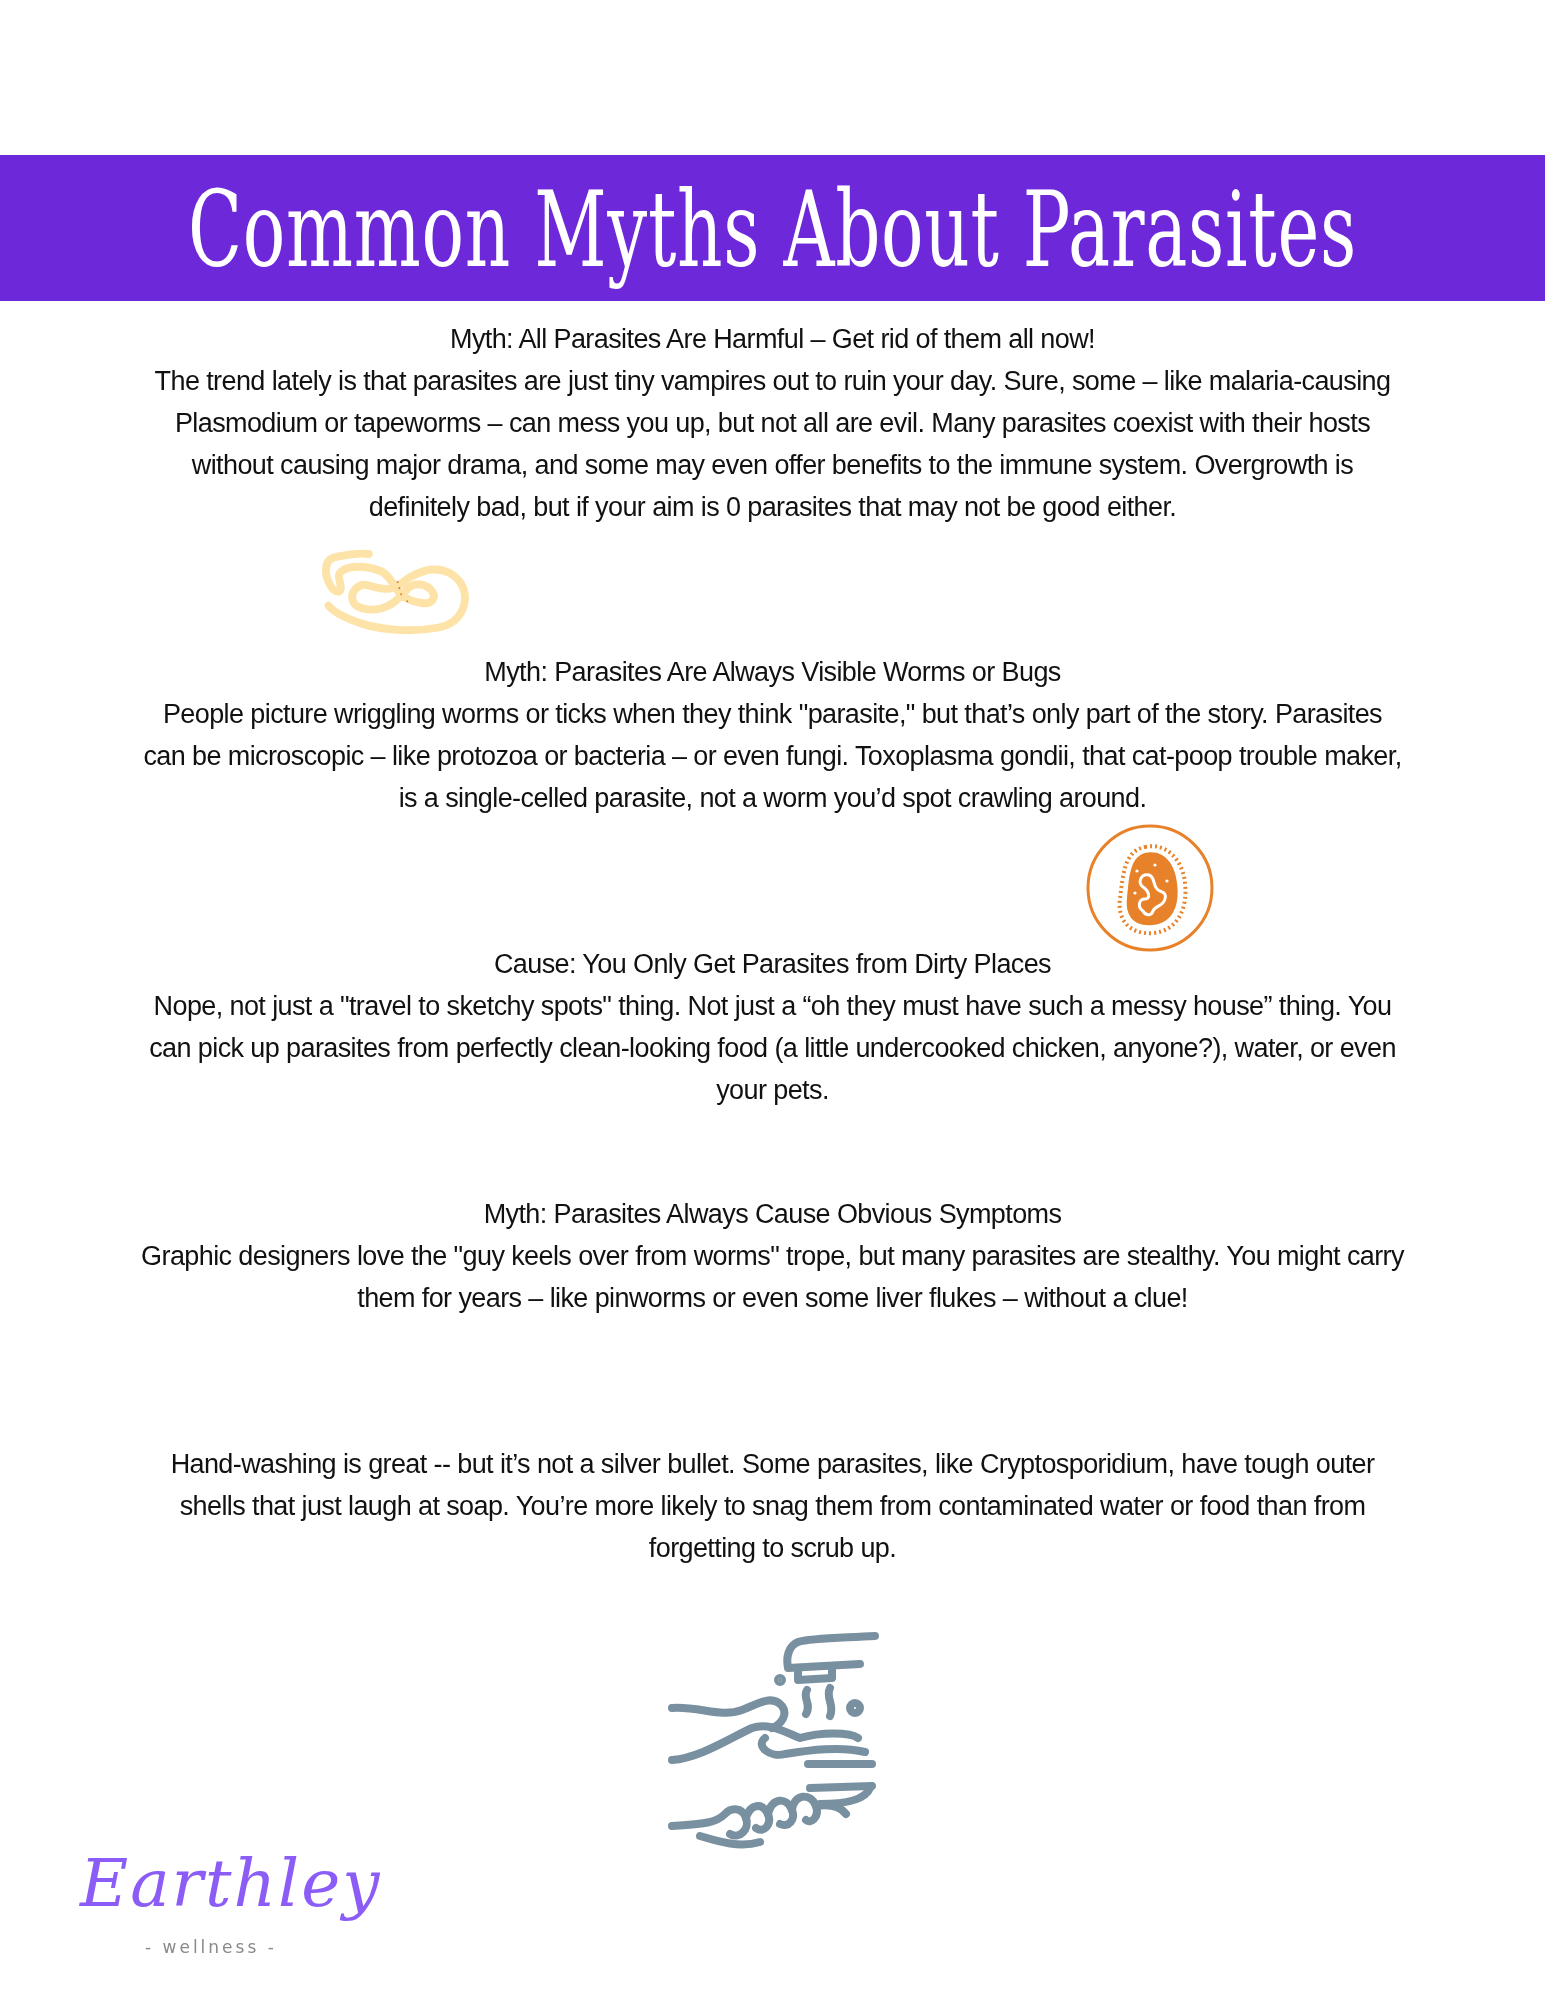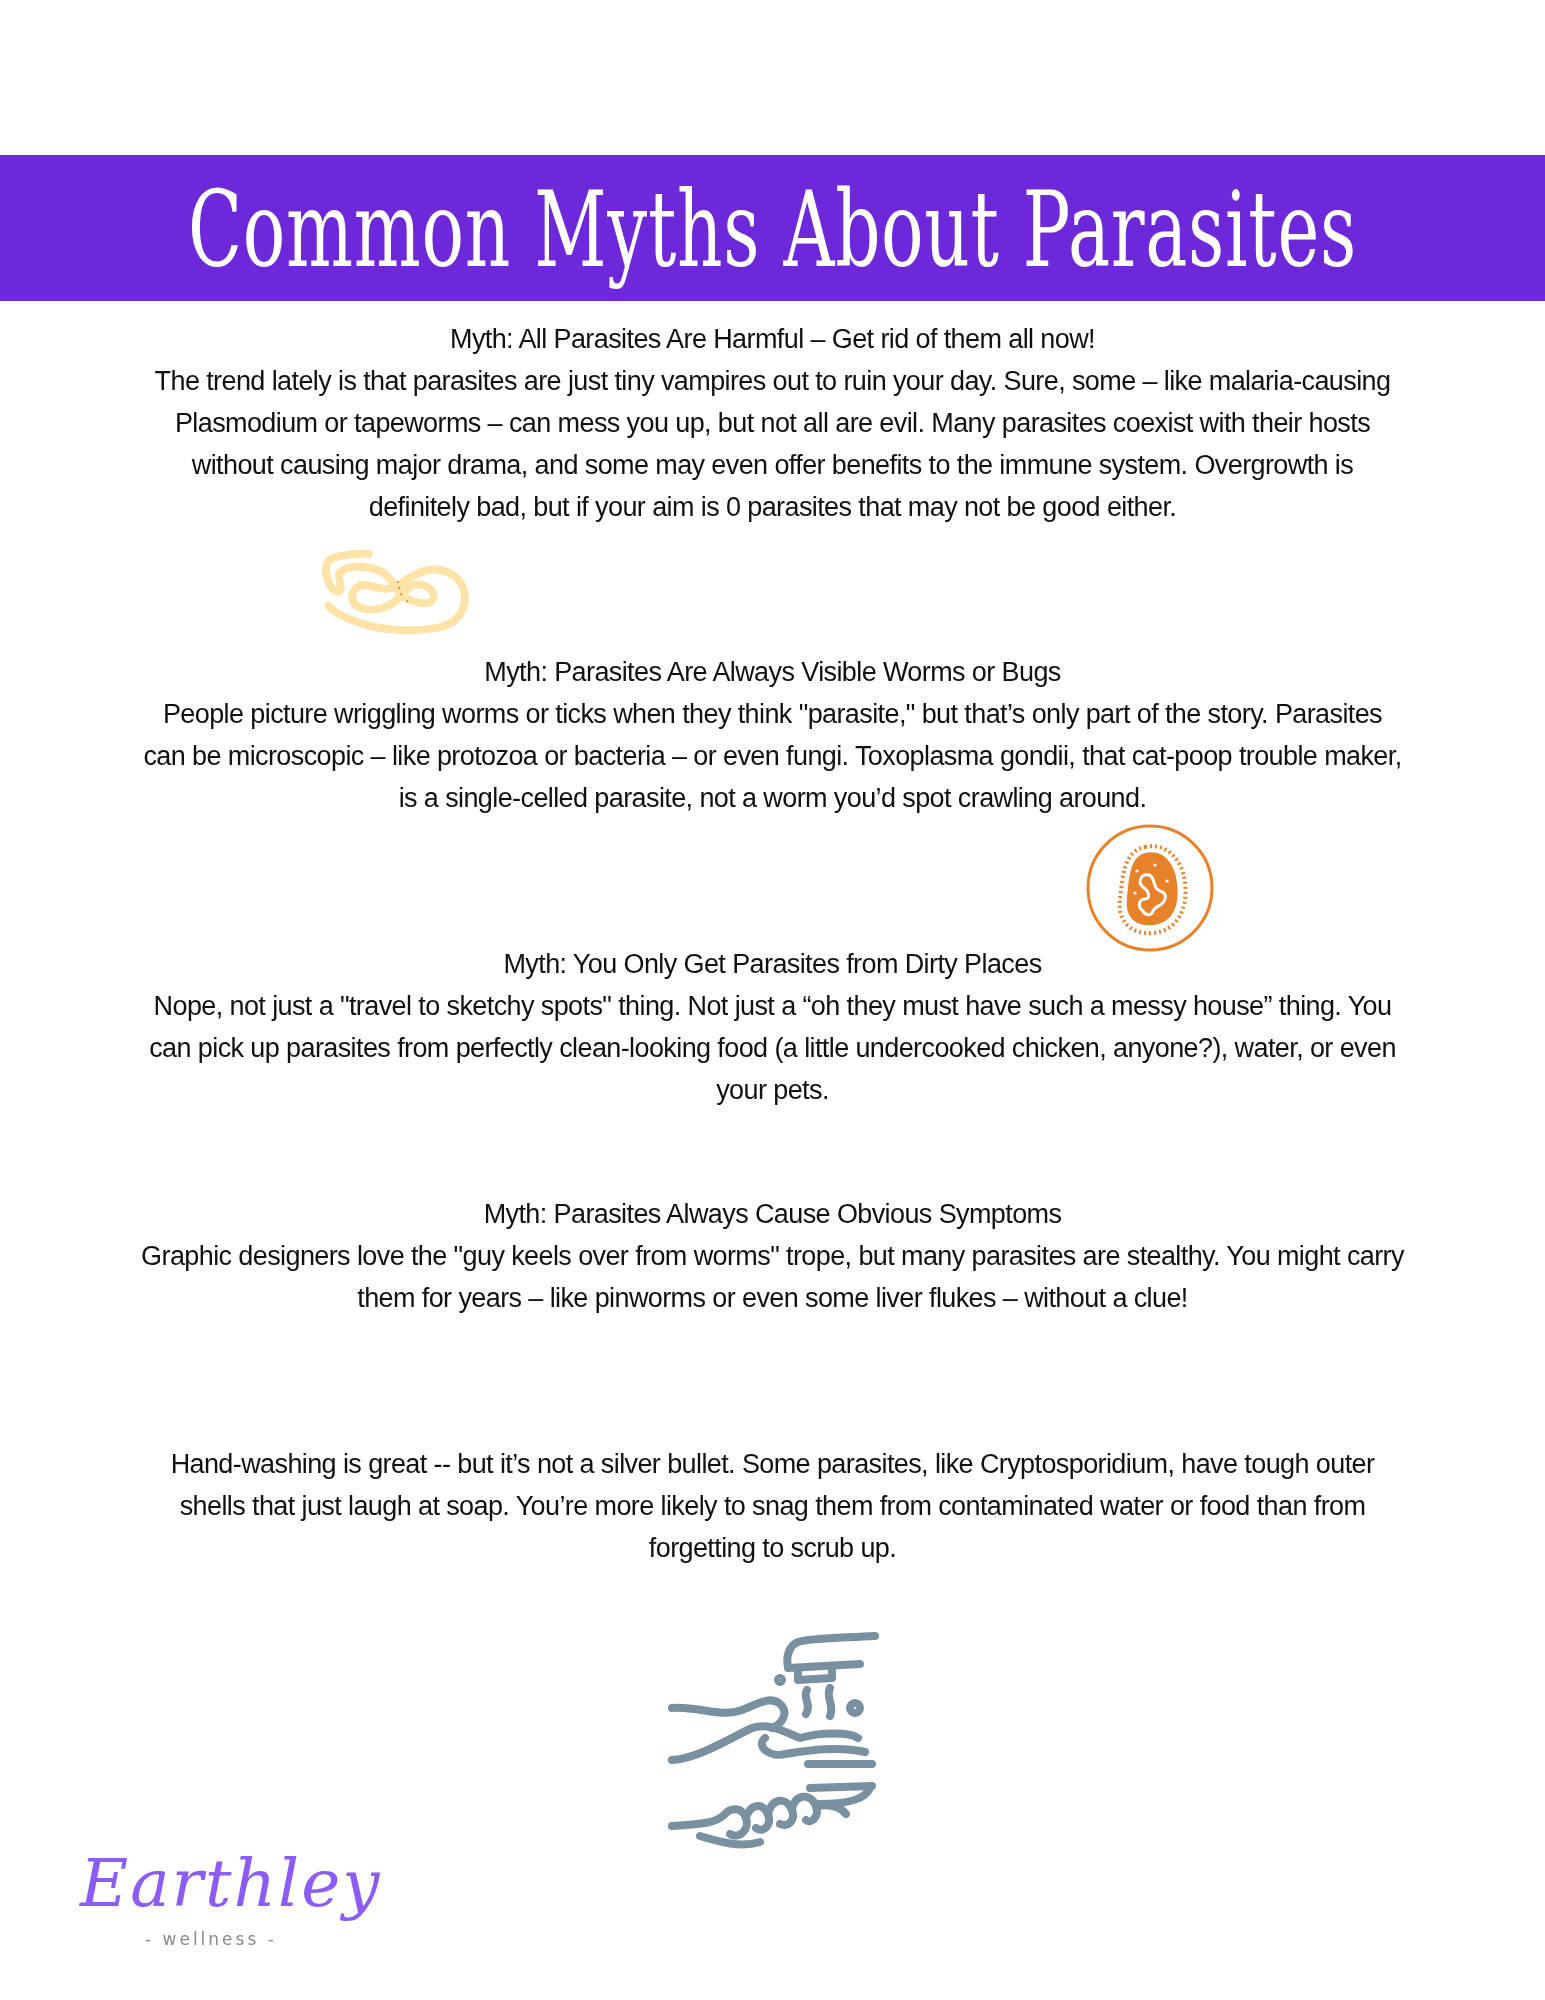--- a/index.html
+++ b/index.html
@@ -71,21 +71,21 @@
       font-family: "DejaVu Serif", "Liberation Serif", serif;
       font-style: italic;
       font-size: 66px;
       color: #8b5cf6;
       letter-spacing: 2px;
       white-space: nowrap;
     }
     .logo-sub {
       position: absolute;
       left: 70px;
-      top: 84px;
+      top: 92px;
       font-family: "DejaVu Sans", "Liberation Sans", sans-serif;
       font-size: 17px;
       letter-spacing: 3px;
       color: #8a8a8a;
       white-space: nowrap;
     }
   </style>
 </head>
 <body>
 
@@ -120,21 +120,21 @@
   <path d="M60 30 C78 26 90 40 92 60 C95 82 88 100 68 102 C48 104 40 92 42 75 C44 58 44 34 60 30 Z" fill="#e8822a"></path>
   <path d="M60 24 C82 19 98 38 100 60 C103 86 92 108 68 110 C44 112 32 96 35 75 C38 55 38 28 60 24 Z" fill="none" stroke="#e8822a" stroke-width="4" stroke-dasharray="2 3"></path>
   <path d="M58 88 C52 84 54 76 60 76 C66 76 64 68 58 64 C52 60 56 50 64 52 C70 54 68 62 72 66 C76 70 82 68 80 76 C78 84 70 82 68 88 C66 94 60 92 58 88 Z" fill="none" stroke="#ffffff" stroke-width="3" stroke-linecap="round"></path>
   <circle cx="70" cy="42" r="1.6" fill="#ffffff"></circle>
   <circle cx="52" cy="48" r="1.6" fill="#ffffff"></circle>
   <circle cx="82" cy="58" r="1.6" fill="#ffffff"></circle>
   <circle cx="50" cy="70" r="1.6" fill="#ffffff"></circle>
 </svg>
 
 <div class="myth" style="top:943px;">
-  <div class="myth-heading">Myth: You Only Get Parasites from Dirty Places</div>
+  <div class="myth-heading">Cause: You Only Get Parasites from Dirty Places</div>
   <div class="myth-body">Nope, not just a "travel to sketchy spots" thing. Not just a “oh they must have such a messy house” thing. You can pick up parasites from perfectly clean-looking food (a little undercooked chicken, anyone?), water, or even your pets.</div>
 </div>
 
 <div class="myth" style="top:1193px;">
   <div class="myth-heading">Myth: Parasites Always Cause Obvious Symptoms</div>
   <div class="myth-body">Graphic designers love the "guy keels over from worms" trope, but many parasites are stealthy. You might carry them for years – like pinworms or even some liver flukes – without a clue!</div>
 </div>
 
 <div class="myth" style="top:1443px;">
   <div class="myth-body">Hand-washing is great -- but it’s not a silver bullet. Some parasites, like Cryptosporidium, have tough outer shells that just laugh at soap. You’re more likely to snag them from contaminated water or food than from forgetting to scrub up.</div>

